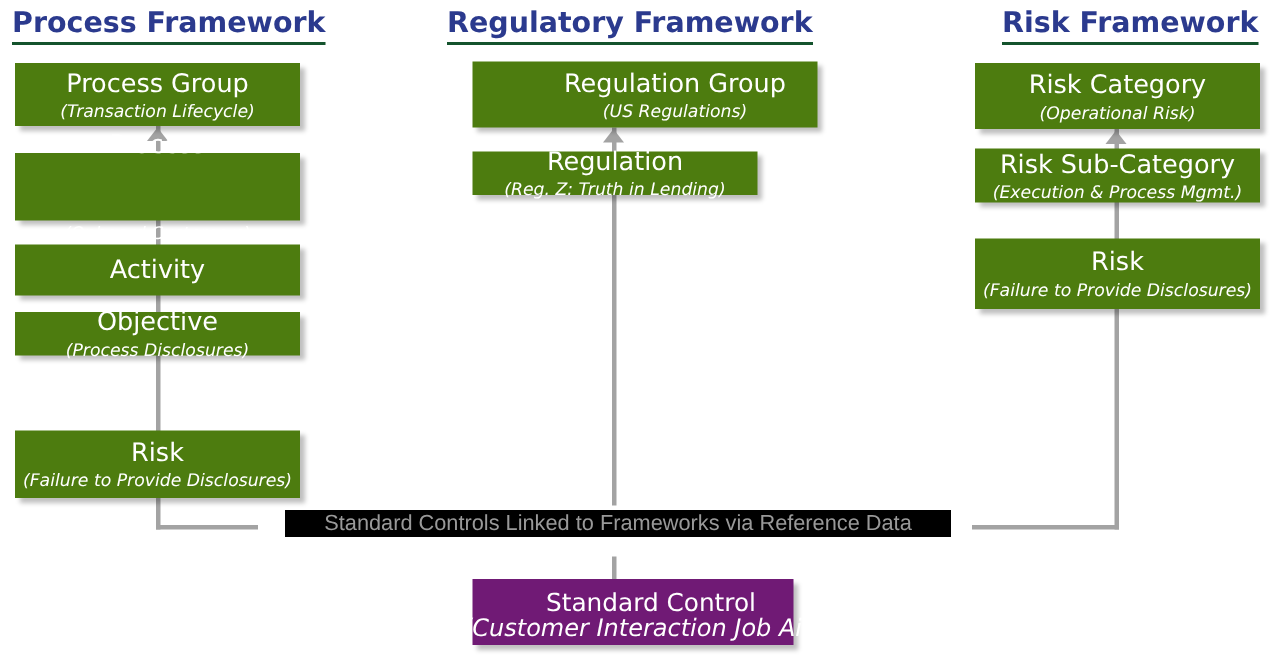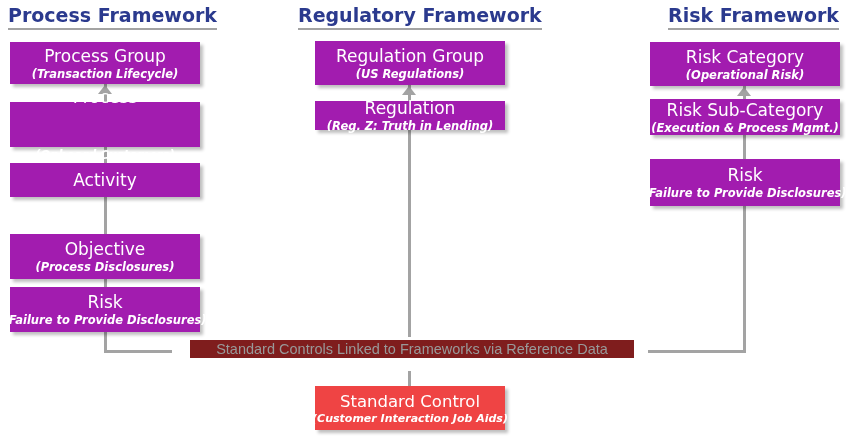--- a/index.html
+++ b/index.html
@@ -11,52 +11,52 @@
     font-family: "DejaVu Sans", sans-serif;
     overflow: hidden;
   }
   .col-title {
     position: absolute;
     top: 4px;
     font-size: 19px;
     font-weight: bold;
     color: #2B3A8E;
     line-height: 23px;
-    border-bottom: 2px solid #a3a3a3;
+    border-bottom: 2px solid #14532d;
     padding-bottom: 1px;
     white-space: nowrap;
   }
   .box {
     position: absolute;
     width: 190px;
-    background: #a21caf;
+    background: #4d7c0f;
     box-shadow: 3px 3px 3px rgba(0,0,0,0.25);
     color: #ffffff;
     display: flex;
     flex-direction: column;
     align-items: center;
     justify-content: center;
     text-align: center;
     z-index: 2;
   }
   .box-label {
     font-size: 17px;
     line-height: 21px;
     white-space: nowrap;
   }
   .box-sub {
     font-size: 11.5px;
-    font-weight: bold;
+    font-weight: normal;
     font-style: italic;
     line-height: 14px;
     white-space: nowrap;
   }
-  .control-box { background: #ef4444; }
+  .control-box { background: #701a75; padding-left: 24px; }
   .control-box .box-label { font-size: 16.5px; }
-  .control-box .box-sub { font-size: 11px; }
+  .control-box .box-sub { font-size: 16px; }
   .line {
     position: absolute;
     background: #A3A3A3;
     z-index: 1;
   }
   .arrow-up {
     position: absolute;
     width: 0;
     height: 0;
     border-left: 7px solid transparent;
@@ -69,21 +69,21 @@
     left: 190px;
     top: 340px;
     width: 444px;
     text-align: center;
     font-family: "Liberation Sans", sans-serif;
     font-size: 14.5px;
     line-height: 18px;
     color: #999999;
     white-space: nowrap;
     z-index: 2;
-    background: #7f1d1d;
+    background: #000000;
   }
 </style>
 </head>
 <body>
 
 <div class="canvas">
 
   <div class="col-title" style="left:8px;">Process Framework</div>
   <div class="col-title" style="left:298px;">Regulatory Framework</div>
   <div class="col-title" style="left:668px;">Risk Framework</div>
@@ -103,30 +103,30 @@
     <div class="box-label">Process Group</div>
     <div class="box-sub">(Transaction Lifecycle)</div>
   </div>
   <div class="box" style="left:10px; top:102px; height:45px;gap:40px;">
     <div class="box-label">Process</div>
     <div class="box-sub">(Onboard Customers)</div>
   </div>
   <div class="box" style="left:10px; top:163px; height:34px;">
     <div class="box-label">Activity</div>
   </div>
-  <div class="box" style="left:10px; top:234px; height:45px;">
+  <div class="box" style="left:10px; top:208px; height:29px;">
     <div class="box-label">Objective</div>
     <div class="box-sub">(Process Disclosures)</div>
   </div>
   <div class="box" style="left:10px; top:287px; height:45px;">
     <div class="box-label">Risk</div>
     <div class="box-sub">(Failure to Provide Disclosures)</div>
   </div>
 
-  <div class="box" style="left:315px; top:41px; height:44px;">
+  <div class="box" style="left:315px; top:41px; height:44px;padding-left:40px;">
     <div class="box-label">Regulation Group</div>
     <div class="box-sub">(US Regulations)</div>
   </div>
   <div class="box" style="left:315px; top:101px; height:29px;">
     <div class="box-label">Regulation</div>
     <div class="box-sub">(Reg. Z: Truth in Lending)</div>
   </div>
 
   <div class="box" style="left:650px; top:42px; height:44px;">
     <div class="box-label">Risk Category</div>

